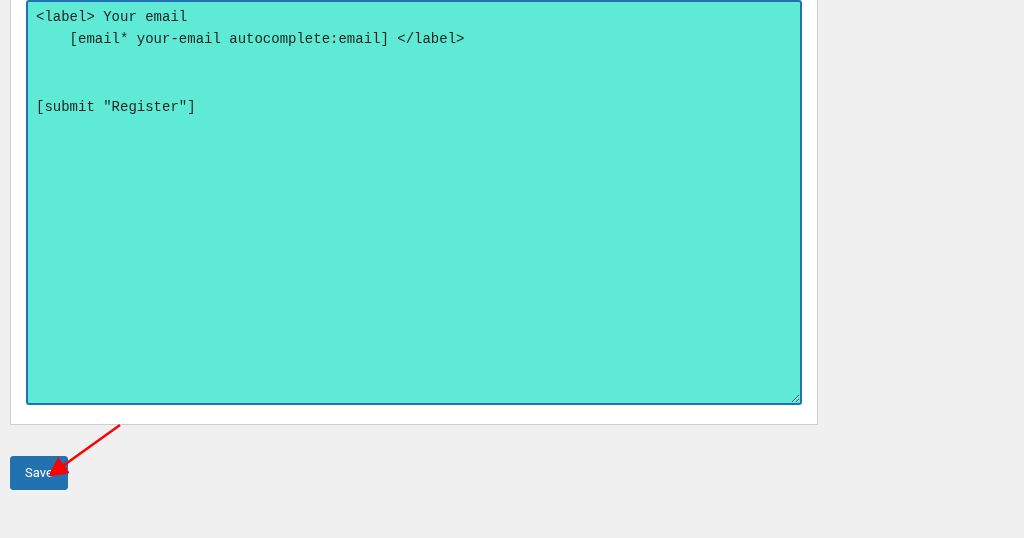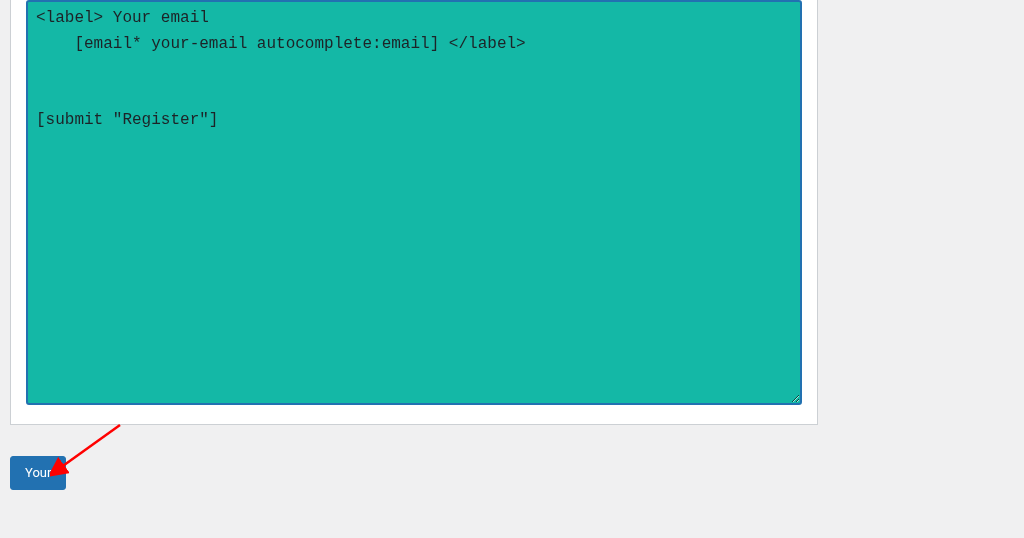--- a/index.html
+++ b/index.html
@@ -20,24 +20,24 @@
       background: #fff;
       border: 1px solid #ccd0d4;
       border-top: none;
       padding: 0 15px 15px 15px;
     }
     .form-textarea {
       width: 100%;
       height: 405px;
       border: 2px solid #2271b1;
       border-radius: 3px;
-      background: #14b8a6;
+      background: #5eead4;
       padding: 4px 8px;
       font-family: Consolas, Monaco, "Courier New", monospace;
-      font-size: 16px;
+      font-size: 14px;
       line-height: 1.6;
       color: #1d2327;
       resize: both;
       outline: none;
       white-space: pre;
       overflow: auto;
     }
     .save-button {
       position: absolute;
       left: 10px;
@@ -63,21 +63,21 @@
 <body>
 
 <div class="panel-container">
   <textarea class="form-textarea" style="">&lt;label&gt; Your email
     [email* your-email autocomplete:email] &lt;/label&gt;
 
 
 [submit "Register"]</textarea>
 </div>
 
-<button class="save-button">Your</button>
+<button class="save-button">Save</button>
 
 <svg class="annotation-arrow" width="80" height="60">
   <defs>
     <marker id="arrowhead" markerWidth="10" markerHeight="8" refX="2" refY="4" orient="auto">
       <polygon points="0 0, 8 4, 0 8" fill="#ff0000"></polygon>
     </marker>
   </defs>
   <line x1="70" y1="5" x2="10" y2="48" stroke="#ff0000" stroke-width="2.5" marker-end="url(#arrowhead)"></line>
 </svg>
 

